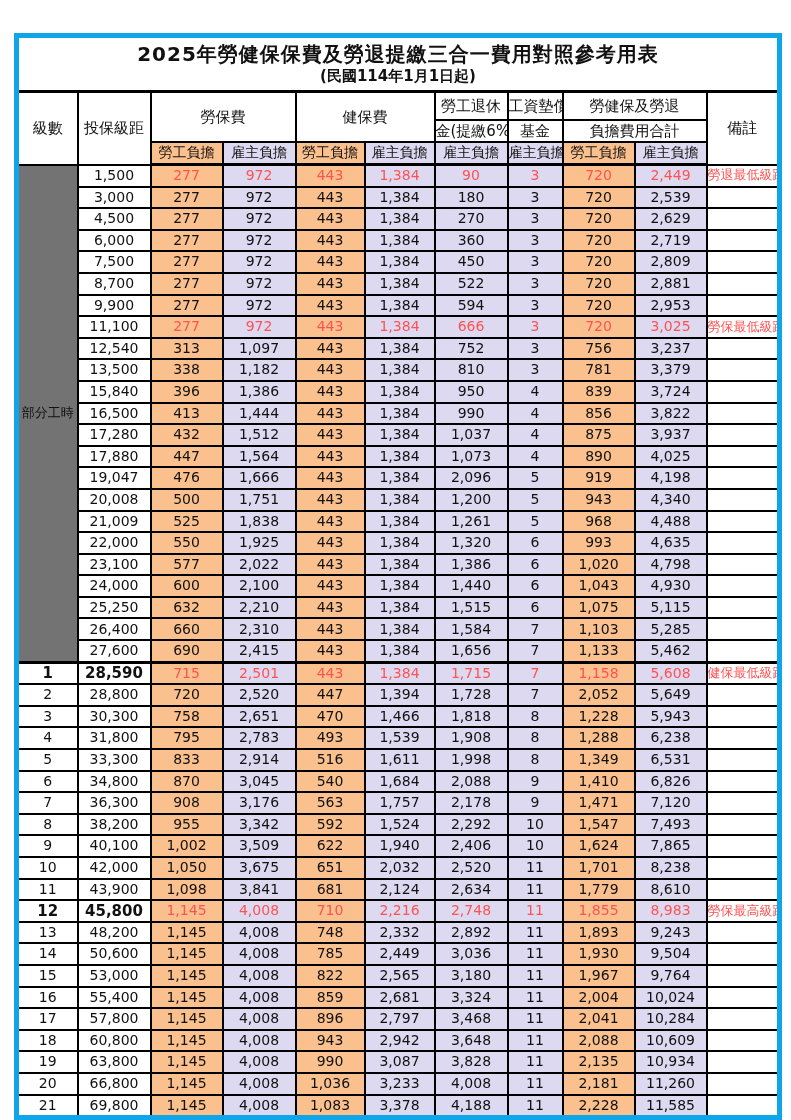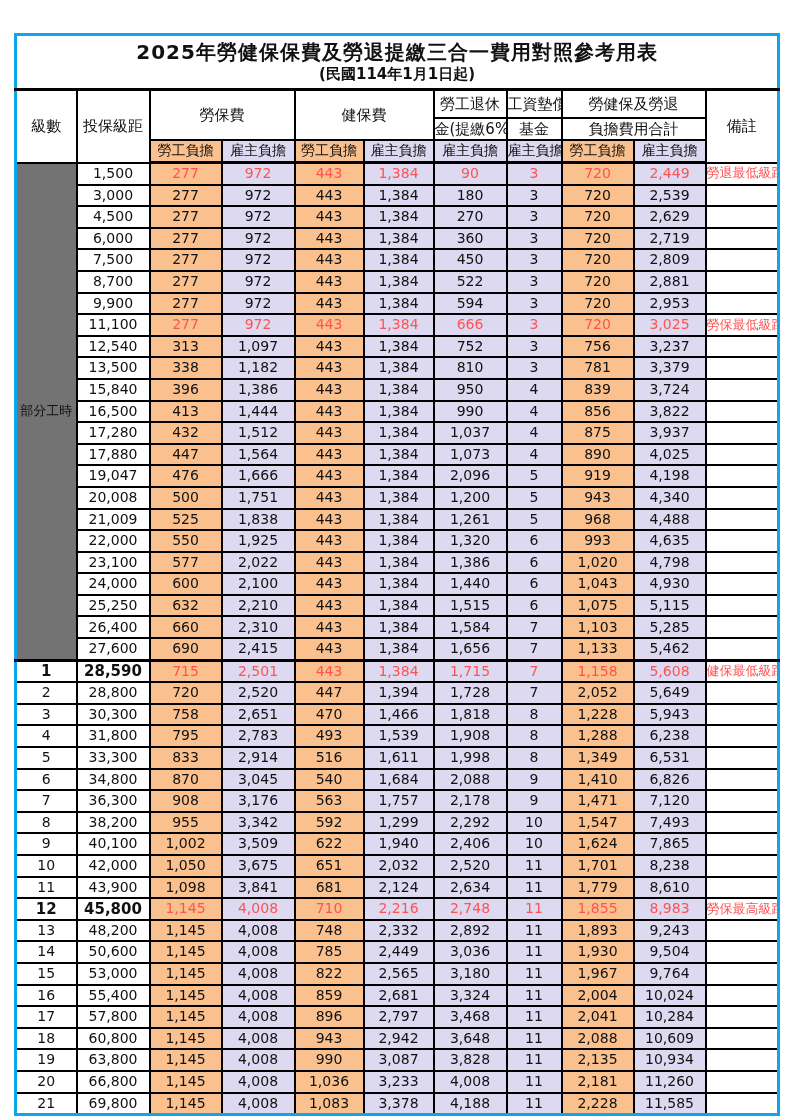--- a/index.html
+++ b/index.html
@@ -4,21 +4,21 @@
 <style>
   html,body{margin:0;padding:0;background:#ffffff;}
   body{
     width:791px;height:1120px;position:relative;
     font-family:"DejaVu Sans","Liberation Sans",sans-serif;
     color:#111;
   }
   .sheet{position:absolute;left:14px;top:33px;}
   table{
     border-collapse:collapse;table-layout:fixed;width:763px;
-    border:3px solid #0ea5e9;
+    border:5px solid #0ea5e9;
   }
   td,th{
     border:2px solid #000;
     text-align:center;vertical-align:middle;
     padding:0;overflow:hidden;white-space:nowrap;
     font-size:14px;font-weight:normal;line-height:1.25;
   }
   
   .title-cell{height:52px;border-bottom:3px solid #000;}
   .title-main{font-size:20px;font-weight:bold;letter-spacing:1px;}
@@ -459,21 +459,21 @@
           <td class="emp">1,471</td>
           <td class="er">7,120</td>
           <td class="remark-cell"></td>
         </tr>
         <tr>
           <td>8</td>
           <td class="bracket-cell">38,200</td>
           <td class="emp">955</td>
           <td class="er">3,342</td>
           <td class="emp">592</td>
-          <td class="er">1,299</td>
+          <td class="er">1,524</td>
           <td class="er">2,292</td>
           <td class="er">10</td>
           <td class="emp">1,547</td>
           <td class="er">7,493</td>
           <td class="remark-cell"></td>
         </tr>
         <tr>
           <td>9</td>
           <td class="bracket-cell">40,100</td>
           <td class="emp">1,002</td>

